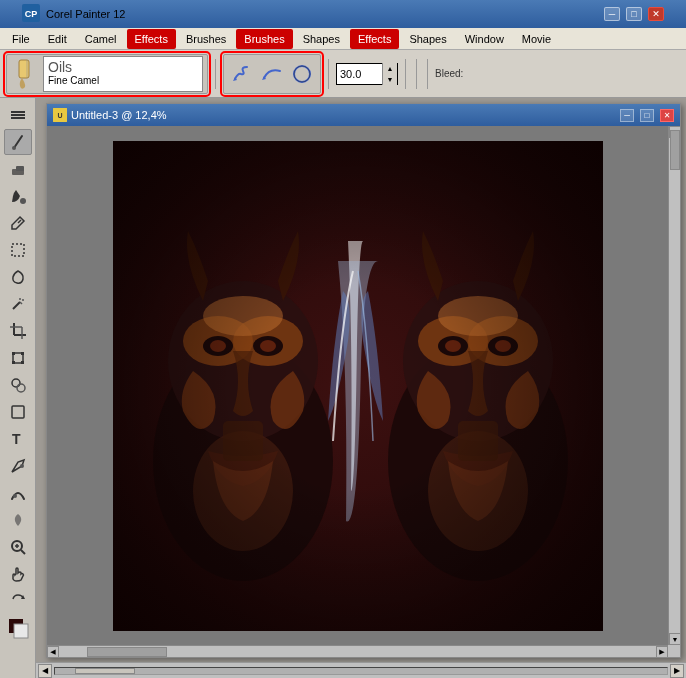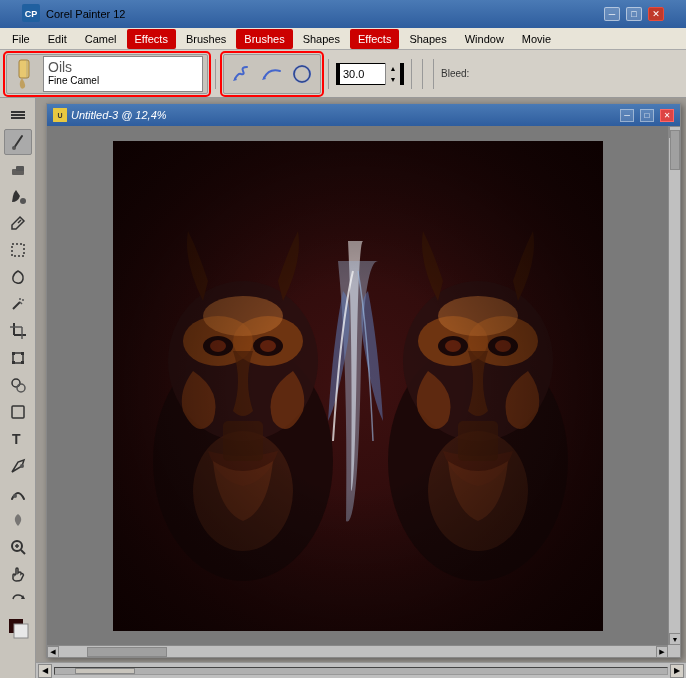--- a/index.html
+++ b/index.html
@@ -122,21 +122,21 @@
     .tool-separator {
       width: 1px;
       height: 30px;
       background: #999;
       margin: 0 3px;
     }
     .spinbox {
       display: flex;
       align-items: center;
       background: #404040;
-      border: 4px solid #000000;
+      border: 1px solid #000000;
       height: 22px;
     }
     .spinbox input {
       width: 45px;
       border: none;
       outline: none;
       font-size: 11px;
       padding: 0 3px;
       background: white;
       height: 20px;
@@ -247,21 +247,20 @@
       display: flex;
       align-items: center;
       justify-content: center;
       font-size: 8px;
       font-weight: bold;
     }
     #doc-title-text {
       color: white;
       font-size: 11px;
       flex: 1;
-      font-style: italic;
     }
     .doc-btn {
       width: 14px;
       height: 13px;
       border: 1px solid rgba(255,255,255,0.4);
       background: rgba(255,255,255,0.15);
       cursor: pointer;
       display: flex;
       align-items: center;
       justify-content: center;

